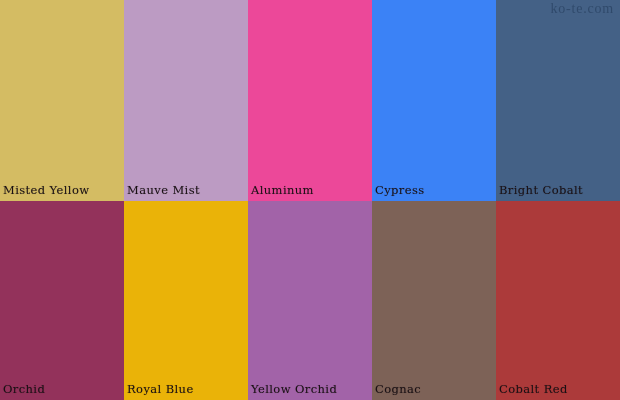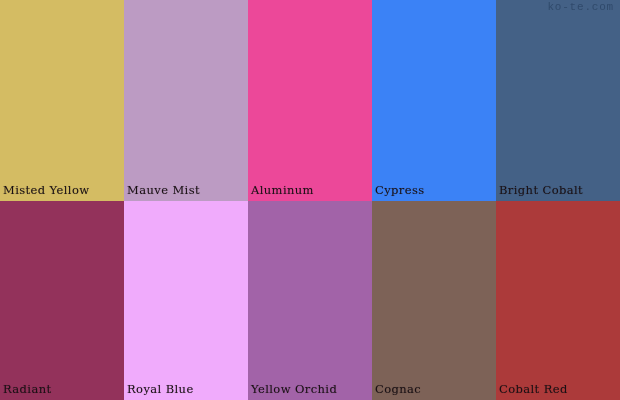--- a/index.html
+++ b/index.html
@@ -42,22 +42,22 @@
     line-height: 13px;
     letter-spacing: 0.4px;
     color: #1a1014;
     white-space: nowrap;
     text-shadow: 0 0 1px rgba(0,0,0,0.25);
   }
   .watermark {
     position: absolute;
     top: 1px;
     right: 6px;
-    font-family: Liberation Mono, monospace;
-    font-size: 11px;
+    font-family: Liberation Serif, serif;
+    font-size: 14px;
     letter-spacing: 0.8px;
     color: rgba(20, 40, 70, 0.42);
     user-select: none;
   }
 </style>
 </head>
 <body>
 
 <div id="palette">
 
@@ -74,23 +74,23 @@
     <div class="swatch" style="background-color: #3b82f6;">
       <span class="swatch-label" style="color: rgb(26, 16, 20);">Cypress</span>
     </div>
     <div class="swatch" style="background-color: rgb(68, 97, 134);">
       <span class="swatch-label" style="color: rgb(26, 16, 20);">Bright Cobalt</span>
     </div>
   </div>
 
   <div class="swatch-row row-bottom">
     <div class="swatch" style="background-color: rgb(147, 50, 91);">
-      <span class="swatch-label" style="color: rgb(26, 16, 20);">Radiant</span>
+      <span class="swatch-label" style="color: rgb(26, 16, 20);">Orchid</span>
     </div>
-    <div class="swatch" style="background-color: #f0abfc;">
+    <div class="swatch" style="background-color: #eab308;">
       <span class="swatch-label" style="color: rgb(26, 16, 20);">Royal Blue</span>
     </div>
     <div class="swatch" style="background-color: rgb(162, 99, 168);">
       <span class="swatch-label" style="color: rgb(26, 16, 20);">Yellow Orchid</span>
     </div>
     <div class="swatch" style="background-color: rgb(125, 98, 87);">
       <span class="swatch-label" style="color: rgb(26, 16, 20);">Cognac</span>
     </div>
     <div class="swatch" style="background-color: rgb(172, 58, 58);">
       <span class="swatch-label" style="color: rgb(26, 16, 20);">Cobalt Red</span>

